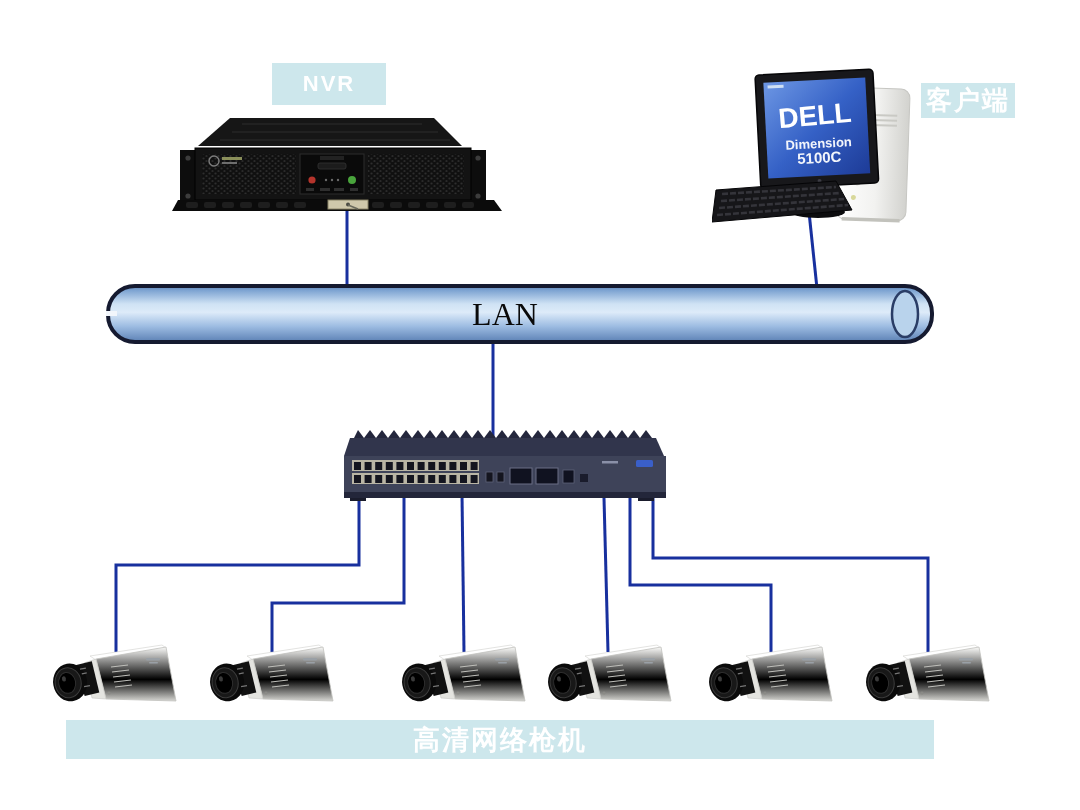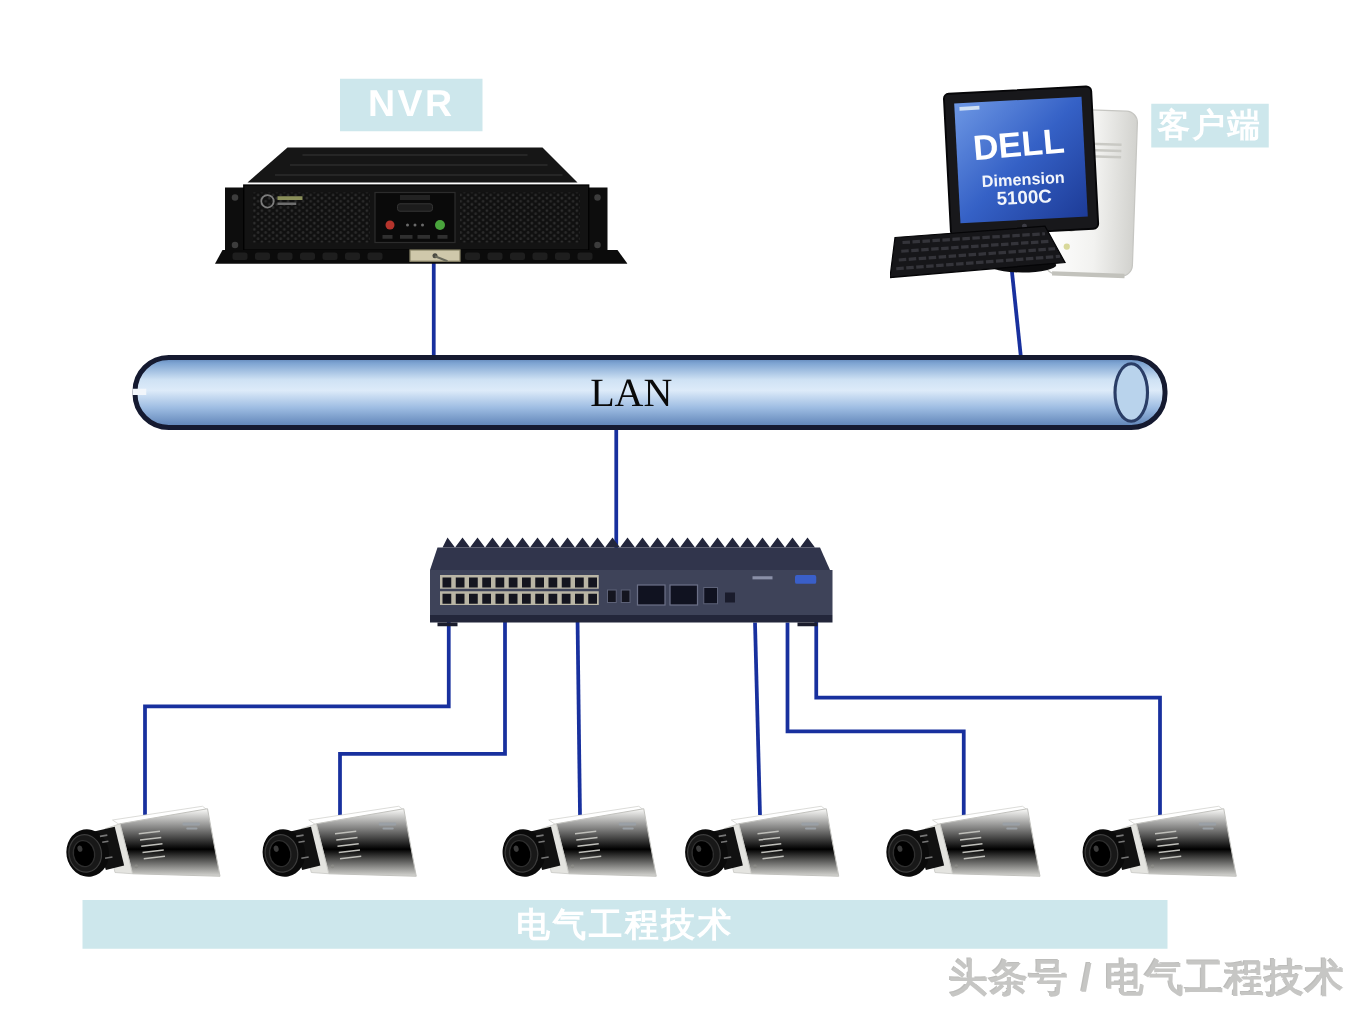--- a/index.html
+++ b/index.html
@@ -3,21 +3,21 @@
 <meta charset="utf-8">
 <style>
   html,body{margin:0;padding:0;background:#ffffff;}
   .canvas{position:relative;width:1080px;height:810px;background:#ffffff;overflow:hidden;
           font-family:"Liberation Sans",sans-serif;}
   .abs{position:absolute;}
   svg{display:block;}
   .cline{stroke:#18309e;stroke-width:3;fill:none;}
   .label-box{position:absolute;background:#cde7ec;color:#ffffff;font-weight:bold;
              display:flex;align-items:center;justify-content:center;letter-spacing:2px;}
-  .lbl-nvr{left:272px;top:63px;width:114px;height:42px;font-size:30px;}
+  .lbl-nvr{left:272px;top:63px;width:114px;height:42px;font-size:22px;}
   .lbl-client{left:921px;top:83px;width:94px;height:35px;font-size:26px;}
   .lbl-switch{left:675px;top:450px;width:125px;height:40px;font-size:27px;}
   .lbl-cambar{left:66px;top:720px;width:868px;height:39px;font-size:27px;}
   .watermark{position:absolute;right:4px;top:762px;width:500px;text-align:right;
              font-size:31px;letter-spacing:1px;color:#c6c6c4;font-weight:bold;
              text-shadow:2px 2px 0 #ffffff,-1px -1px 0 #bdbdbb;}
   .dev{position:absolute;}
 </style>
 </head>
 <body>
@@ -260,17 +260,16 @@
     </svg>
   <svg class="abs dev" style="left:704px;top:643px;" width="134" height="72">
       <use href="#cameraSym"></use>
     </svg>
   <svg class="abs dev" style="left:861px;top:643px;" width="134" height="72">
       <use href="#cameraSym"></use>
     </svg>
 
   <div class="label-box lbl-nvr">NVR</div>
   <div class="label-box lbl-client">客户端</div>
-  <div class="label-box lbl-cambar">电气工程技术</div>
-
-  <div class="watermark">头条号 / 电气工程技术</div>
+  <div class="label-box lbl-cambar">高清网络枪机</div>
+
 
 </div>
 
 </body></html>

